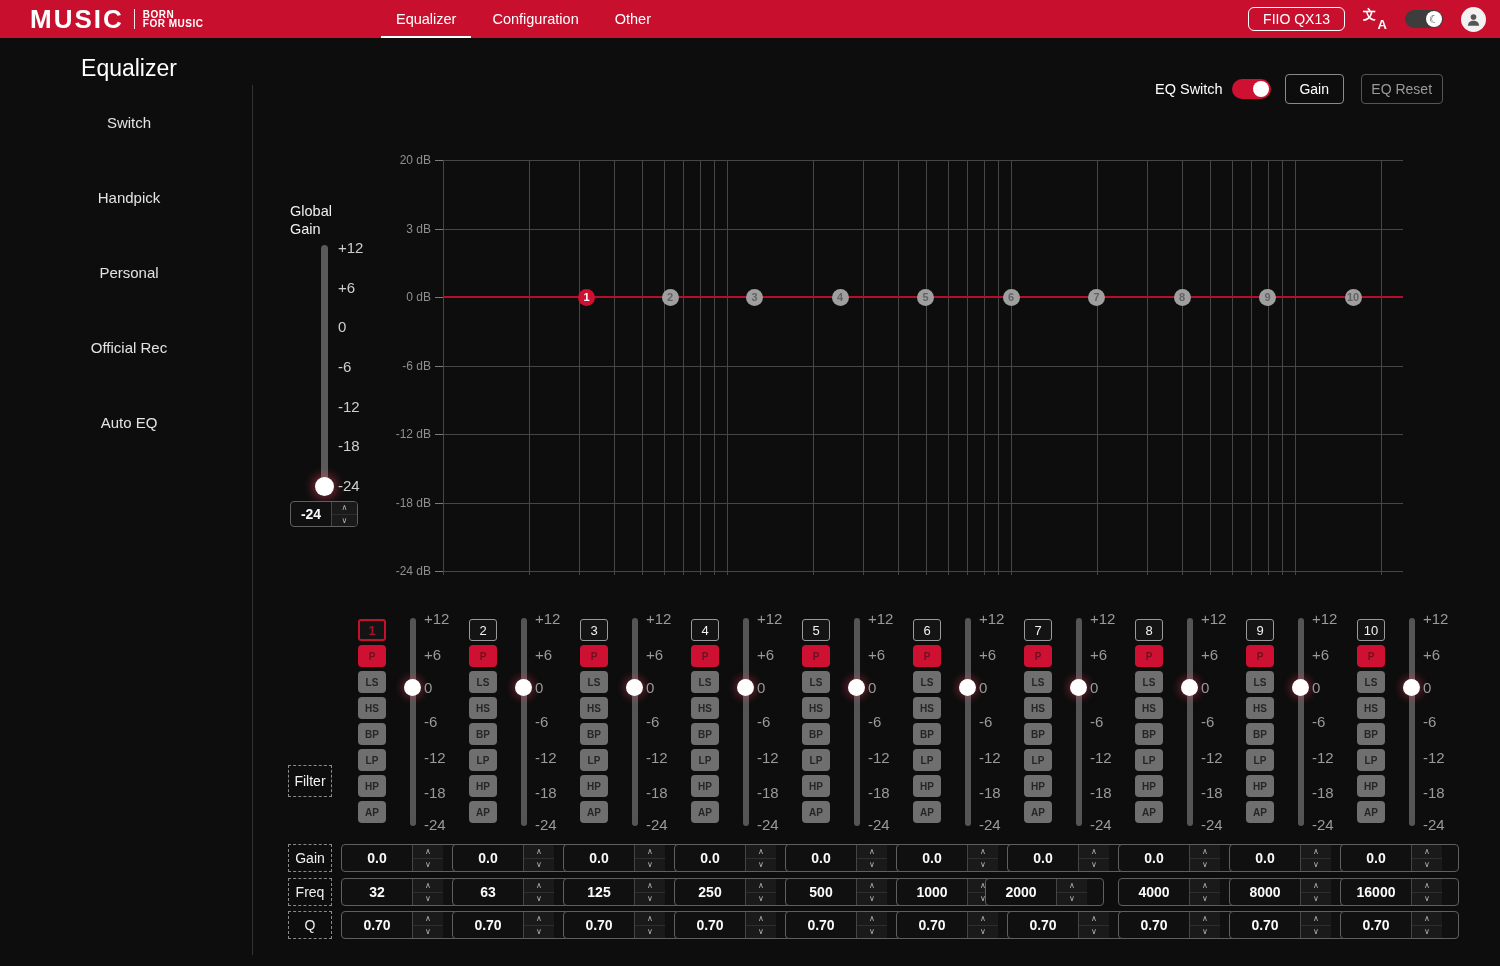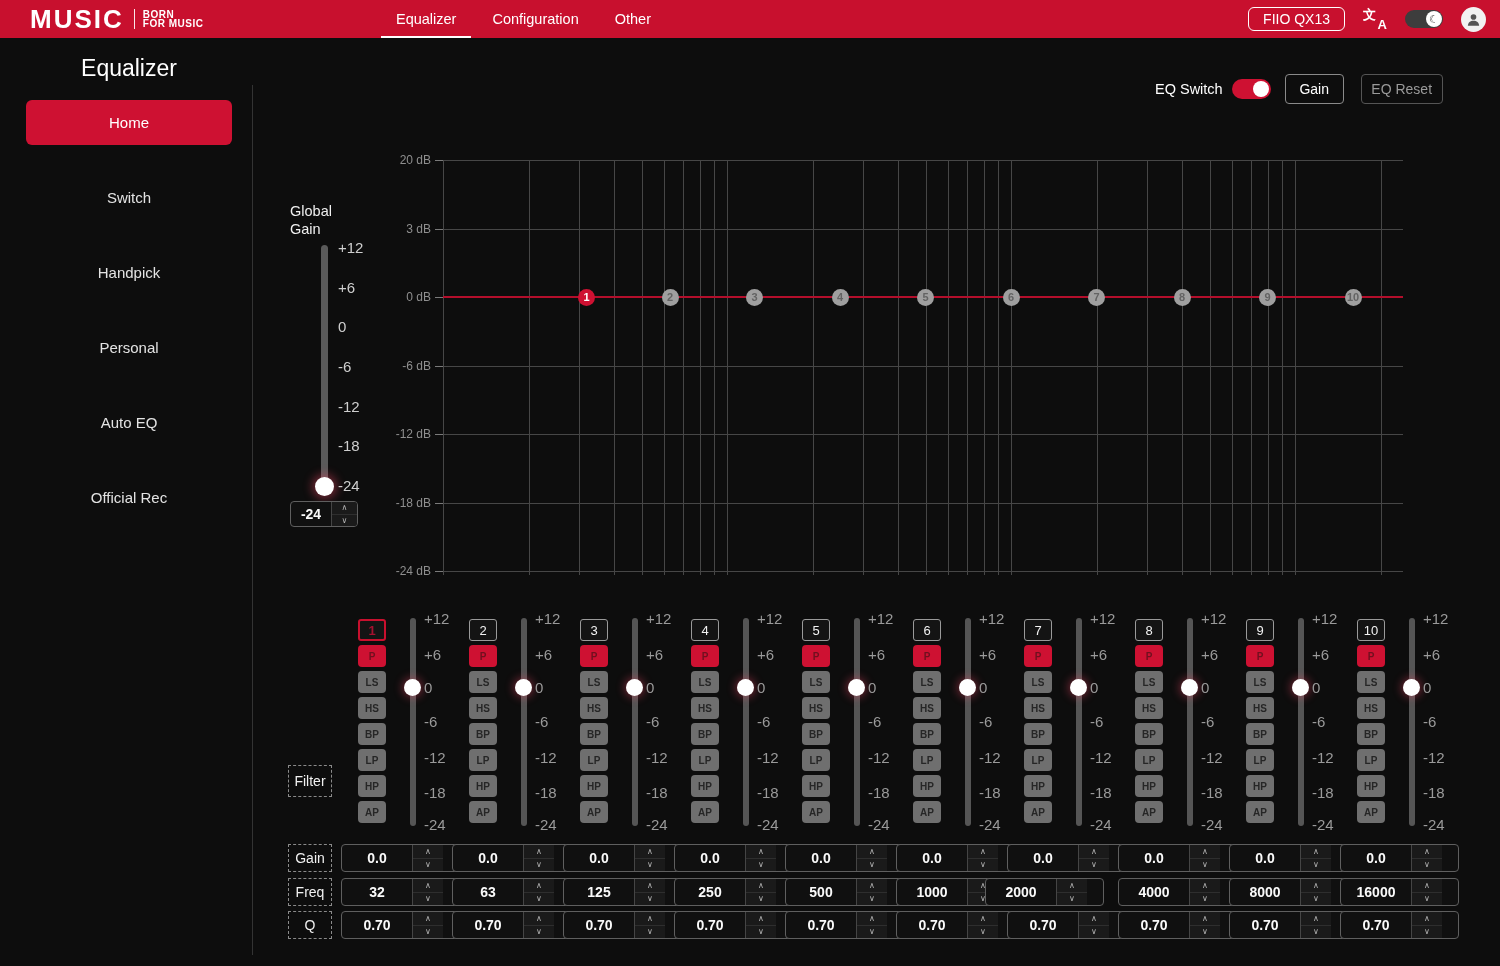--- a/index.html
+++ b/index.html
@@ -115,26 +115,25 @@
           <circle cx="12" cy="8" r="4.5" fill="#555"></circle>
           <path d="M3 22c0-5 4-8 9-8s9 3 9 8z" fill="#555"></path>
         </svg>
       </div>
     </div>
   </div>
 
   <div class="sidebar-title">Equalizer</div>
   <div class="side-divider"></div>
   <div class="side-items">
-      <div class="side-item active">Home</div>
       <div class="side-item">Switch</div>
       <div class="side-item">Handpick</div>
       <div class="side-item">Personal</div>
+      <div class="side-item">Official Rec</div>
       <div class="side-item">Auto EQ</div>
-      <div class="side-item">Official Rec</div>
     </div>
 
   <div class="eqc">
     <span class="eqc-label">EQ Switch</span>
     <div class="switch on" id="eqSwitch">
         <div class="knob"></div>
       </div>
     <div class="btn btn-save">Gain</div>
     <div class="btn btn-reset">EQ Reset</div>
   </div>

